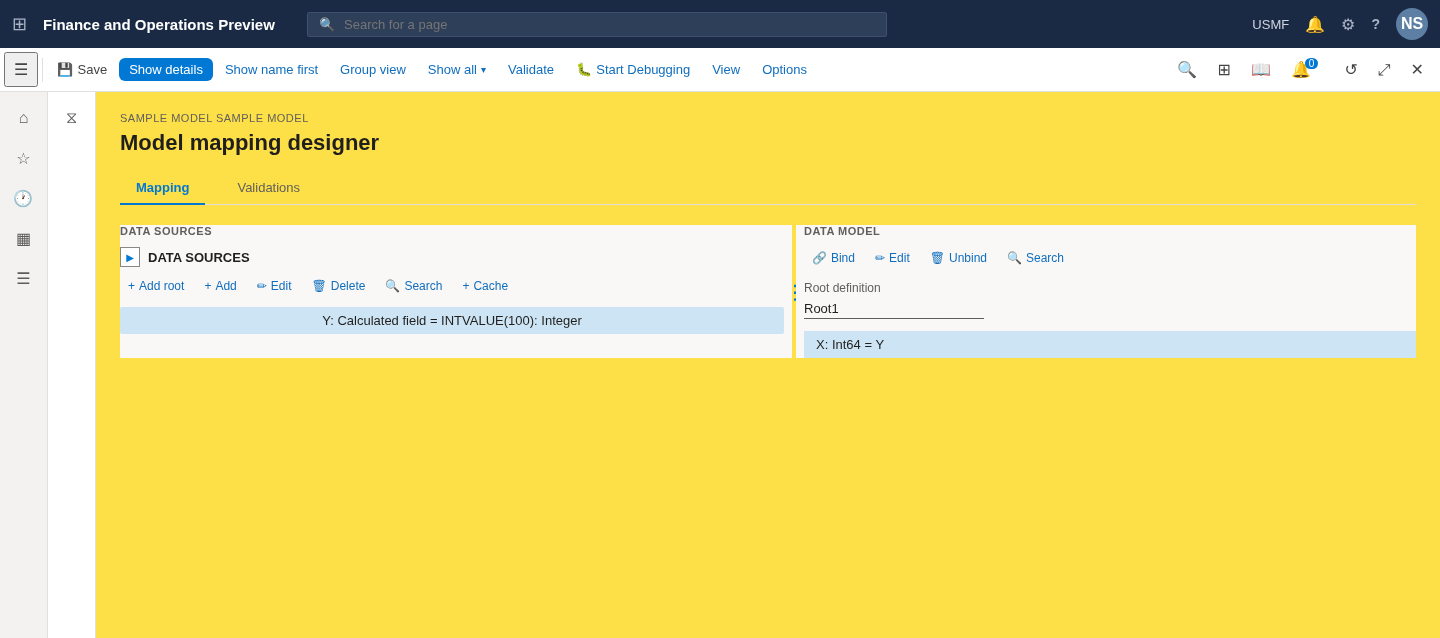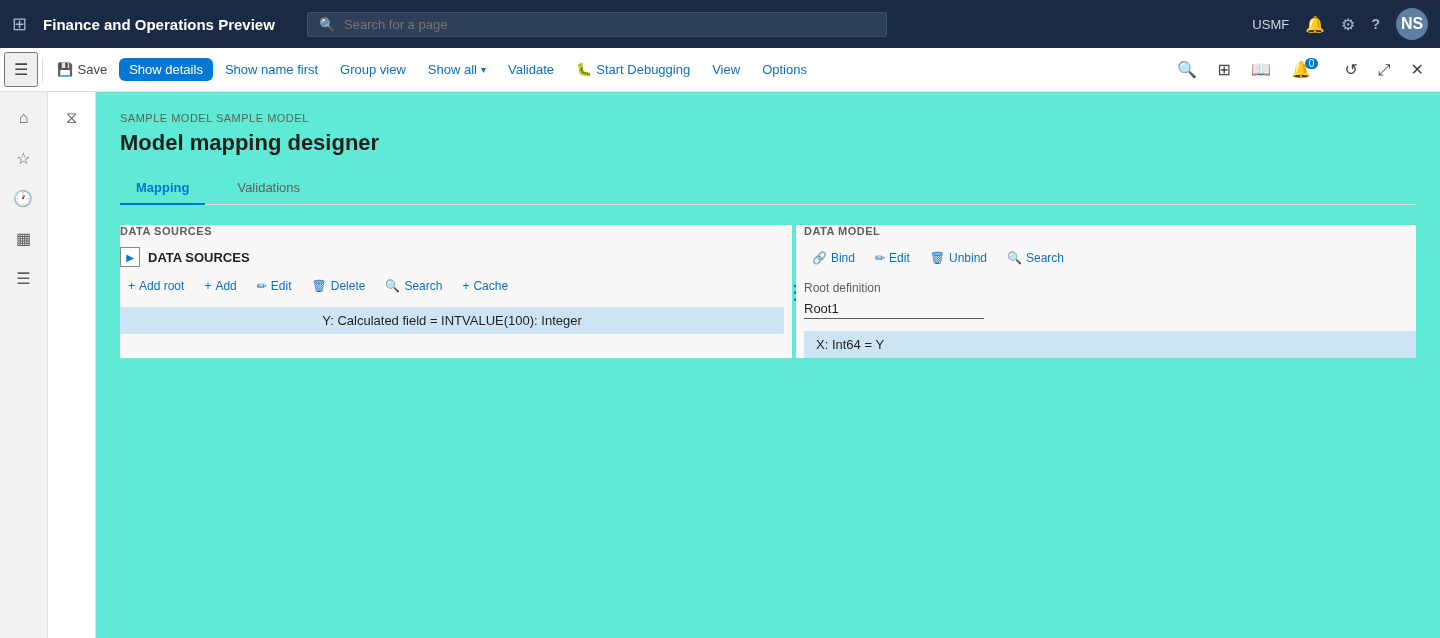--- a/index.html
+++ b/index.html
@@ -146,21 +146,21 @@
       width: 36px; height: 36px;
       display: flex; align-items: center; justify-content: center;
       color: #605e5c;
       font-size: 16px;
       cursor: pointer;
     }
 
     
     .content-area {
       flex: 1;
-      background: #5eead4;
+      background: #fde047;
       overflow: auto;
       padding: 20px 24px;
     }
 
     .breadcrumb {
       font-size: 11px;
       color: #605e5c;
       text-transform: uppercase;
       letter-spacing: 0.5px;
       margin-bottom: 6px;

